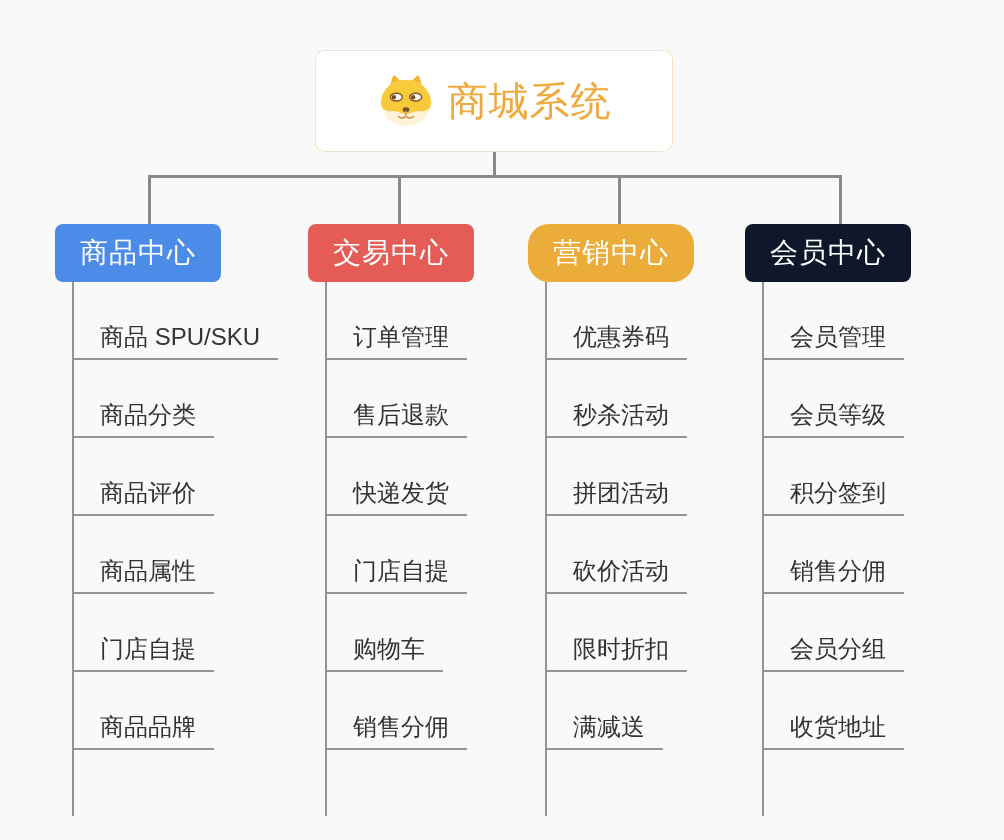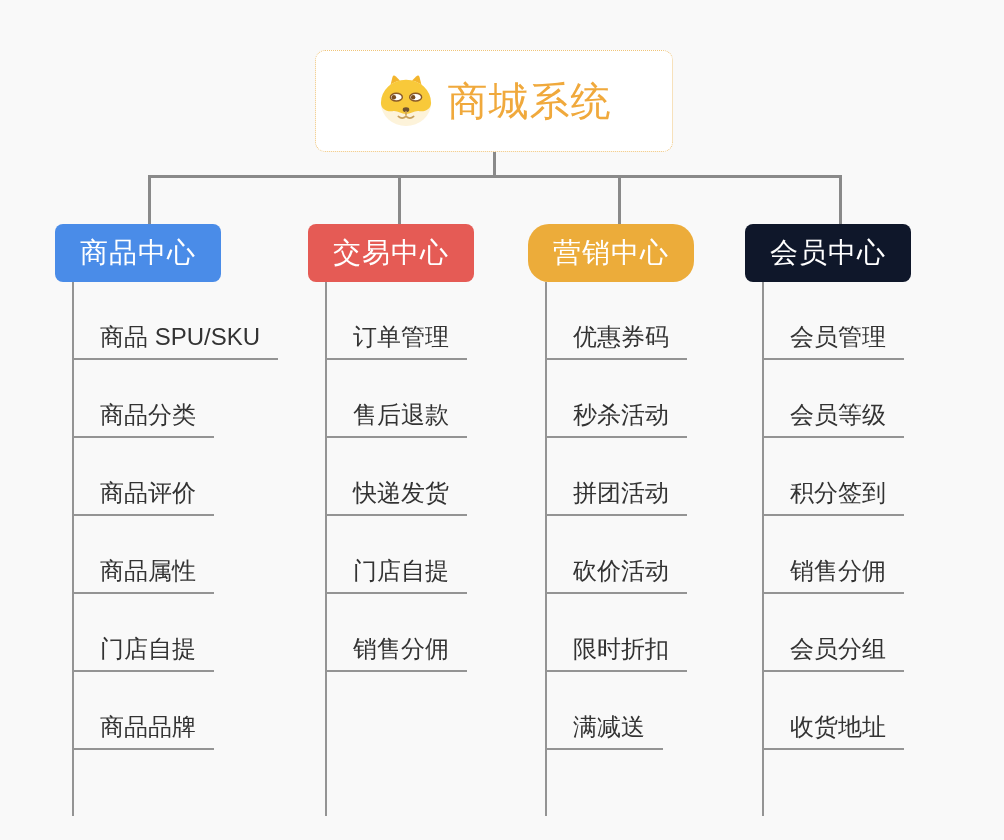--- a/index.html
+++ b/index.html
@@ -122,20 +122,23 @@
           <div class="item-row">
             <span class="item-label">售后退款</span>
           </div>
           <div class="item-row">
             <span class="item-label">快递发货</span>
           </div>
           <div class="item-row">
             <span class="item-label">门店自提</span>
           </div>
           <div class="item-row">
+            <span class="item-label">购物车</span>
+          </div>
+          <div class="item-row">
             <span class="item-label">销售分佣</span>
           </div>
         </div>
   </div>
 
   <div class="branch branch-2">
     <div class="branch-header" style="background: rgb(236, 172, 58); border-radius: 21px;">营销中心</div>
     <div class="branch-children">
           <div class="item-row">
             <span class="item-label">优惠券码</span>

